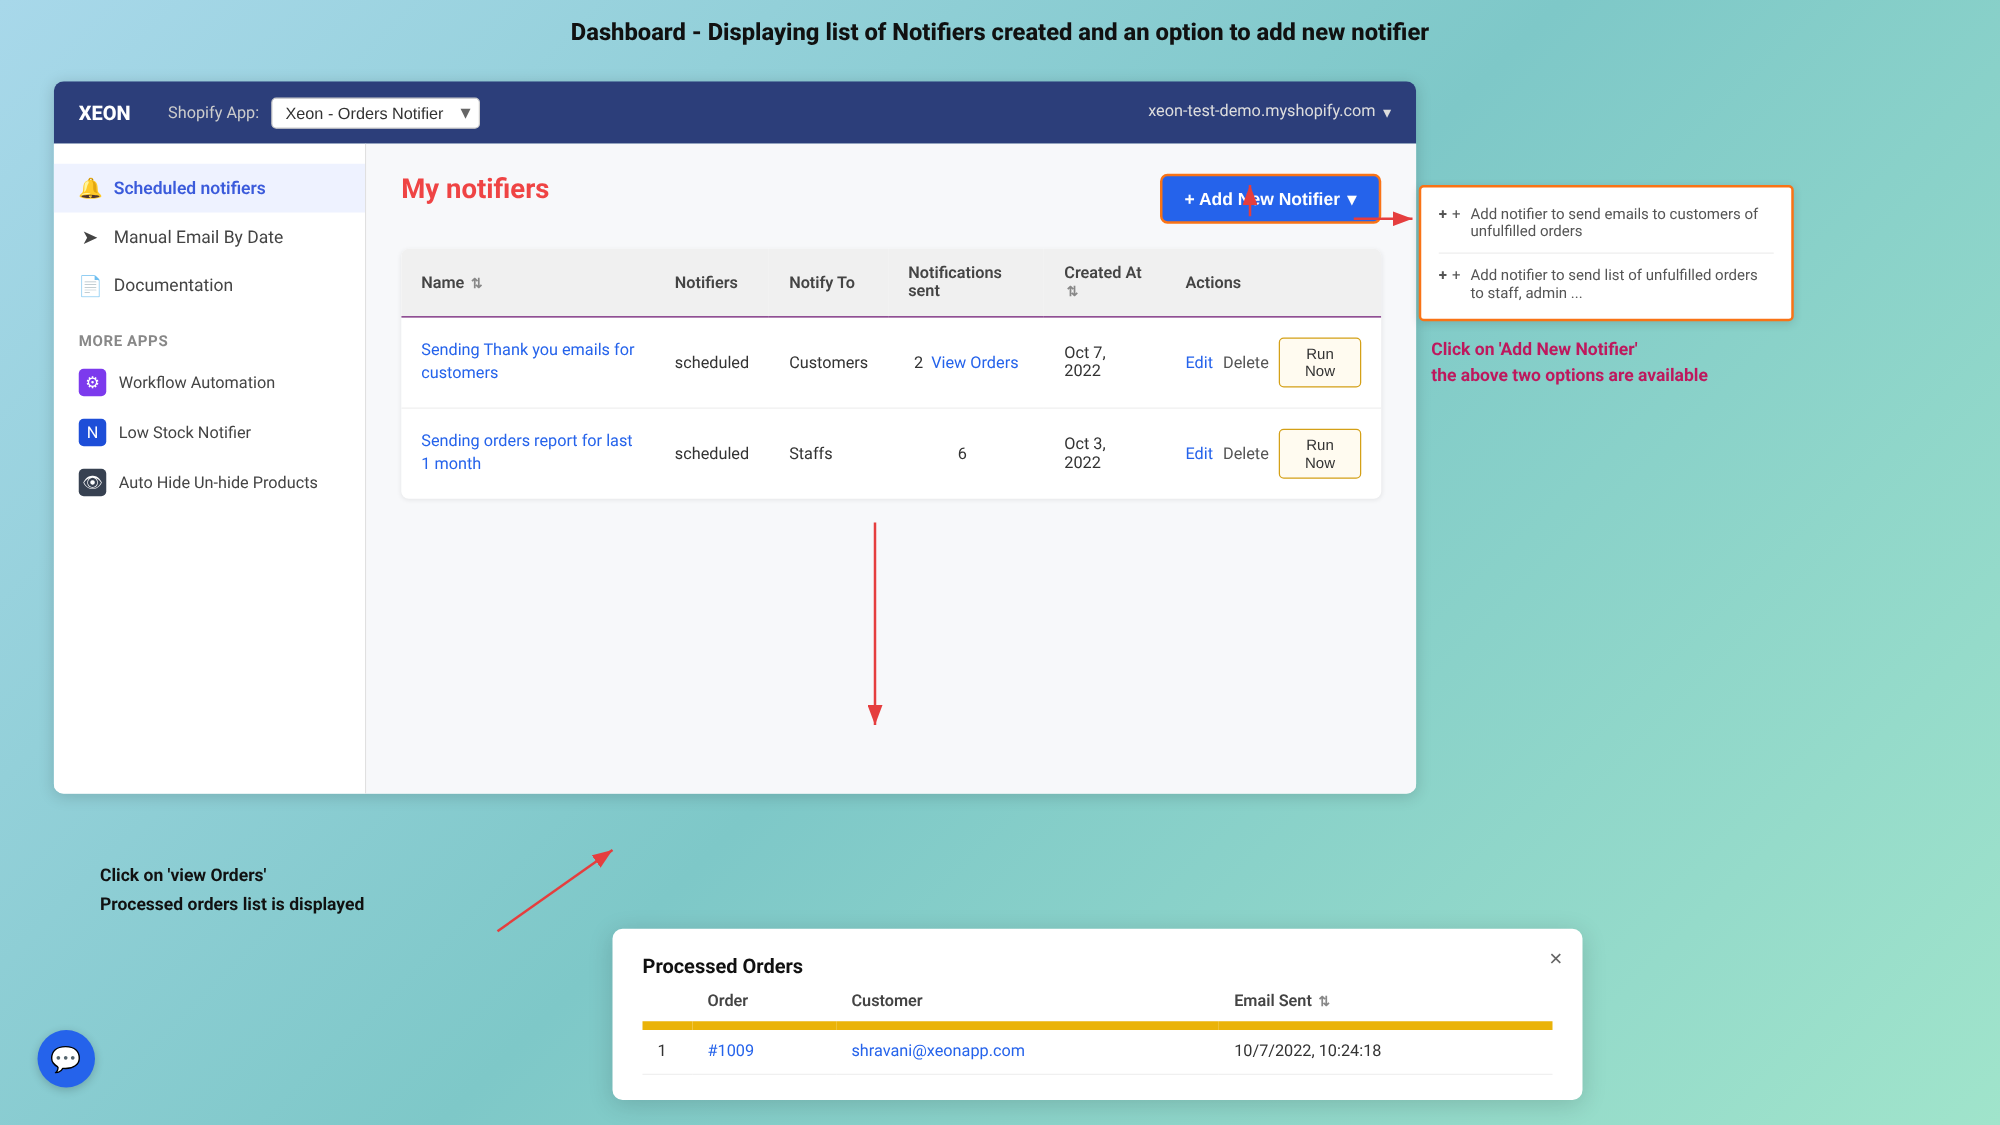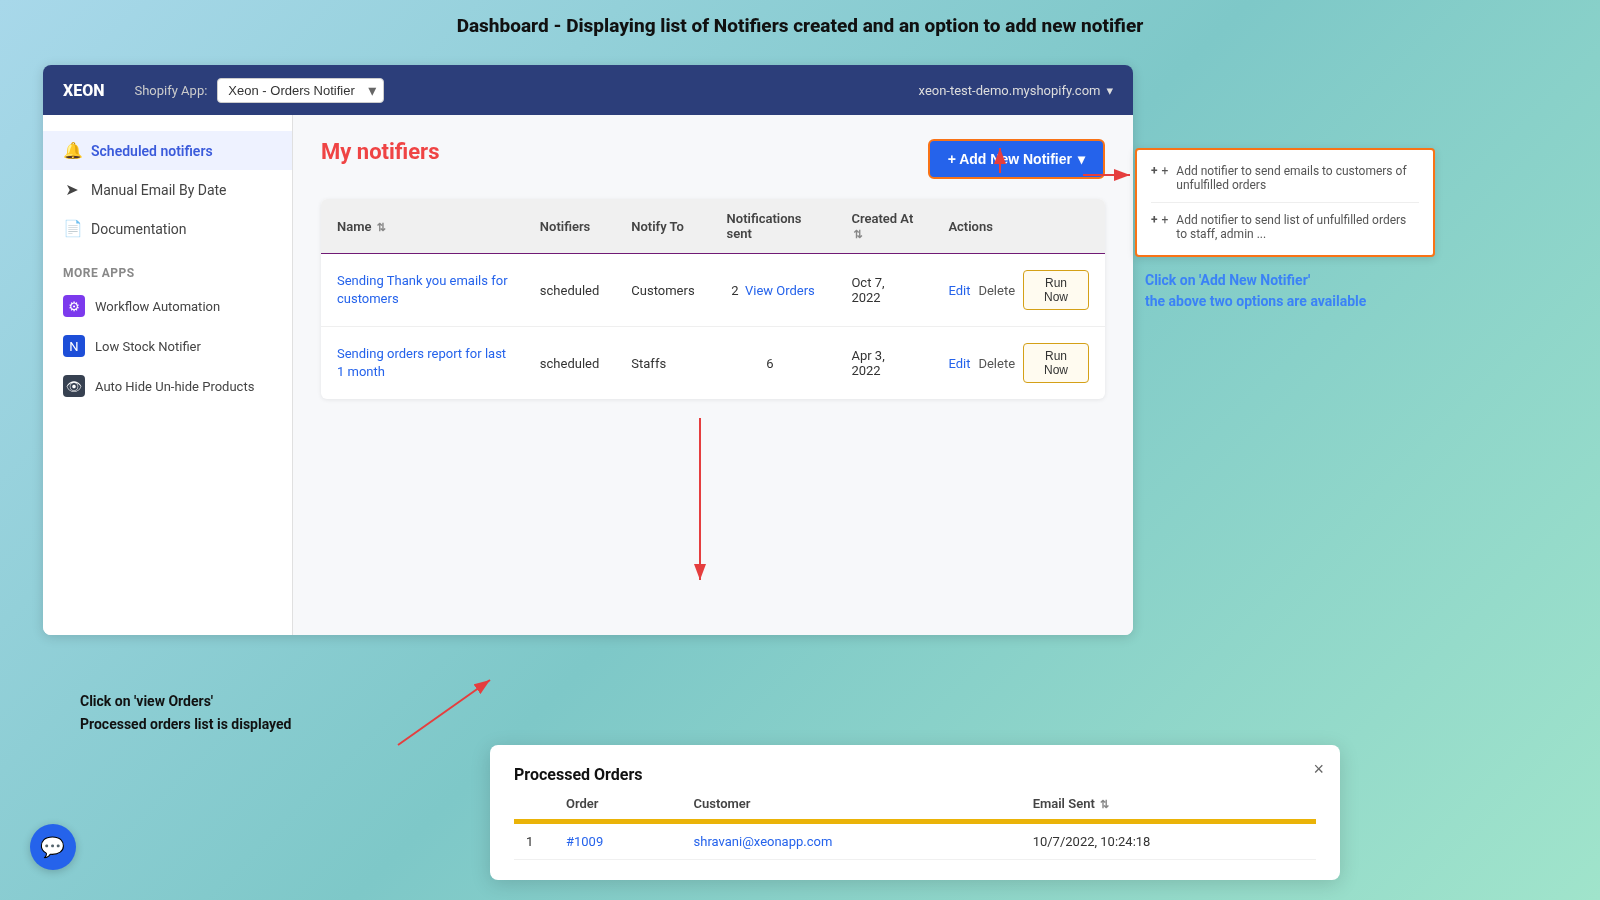--- a/index.html
+++ b/index.html
@@ -297,21 +297,21 @@
     .modal-table {
       width: 100%;
       border-collapse: collapse;
     }
     .modal-table th {
       text-align: left;
       font-size: 13px;
       font-weight: 600;
       color: #444;
       padding: 8px 12px;
-      border-bottom: 5px solid #eab308;
+      border-bottom: 7px solid #eab308;
     }
     .modal-table td {
       padding: 10px 12px;
       font-size: 13px;
       color: #333;
       border-bottom: 1px solid #f0f0f0;
     }
     .modal-order-link {
       color: #2563eb;
       text-decoration: none;
@@ -447,21 +447,21 @@
     </tr>
               <tr>
       <td>
         <a href="#" class="notifier-link">Sending orders report for last 1 month</a>
       </td>
       <td>scheduled</td>
       <td>Staffs</td>
       <td style="text-align:center;">
         6&nbsp;&nbsp;
       </td>
-      <td>Apr 3, 2022</td>
+      <td>Oct 3, 2022</td>
       <td>
         <div class="actions-cell">
           <a href="#" class="edit-link">Edit</a>
           <a href="#" class="delete-link">Delete</a>
           <button class="run-now-btn">Run Now</button>
         </div>
       </td>
     </tr>
             </tbody>
         </table>
@@ -474,31 +474,31 @@
       <span style="margin-right:4px;">+</span>
       <span>Add notifier to send emails to customers of unfulfilled orders</span>
     </div>
     <div style="height:1px; background:#eee; margin:6px 0;"></div>
     <div class="dropdown-popup-item">
       <span style="margin-right:4px;">+</span>
       <span>Add notifier to send list of unfulfilled orders to staff, admin ...</span>
     </div>
   </div>
 
-  <div style="position:absolute; top:270px; left:1145px; font-size:14px; font-weight:700; color:#3b82f6; line-height:1.5; width:280px;">
+  <div style="position:absolute; top:270px; left:1145px; font-size:14px; font-weight:700; color:#be185d; line-height:1.5; width:280px;">
     <span style="white-space:pre-line;">Click on 'Add New Notifier'
 the above two options are available</span>
   </div>
 
   <div style="position:absolute; bottom:165px; left:80px; font-size:14px; font-weight:700; color:#111; line-height:1.6;">
     <div>Click on 'view Orders'</div>
     <div>Processed orders list is displayed</div>
   </div>
 
-  <div style="position:absolute; bottom:20px; left:490px; width:850px; background:white; border-radius:8px; box-shadow:0 4px 20px rgba(0,0,0,0.15); padding:20px 24px; z-index:20;">
+  <div style="position:absolute; bottom:20px; left:490px; width:776px; background:white; border-radius:8px; box-shadow:0 4px 20px rgba(0,0,0,0.15); padding:20px 24px; z-index:20;">
     <div class="modal-title">Processed Orders</div>
     <button class="modal-close">×</button>
     <table class="modal-table">
       <thead>
         <tr>
           <th style="width:40px;"></th>
           <th>Order</th>
           <th>Customer</th>
           <th>
             <span>Email Sent</span>

